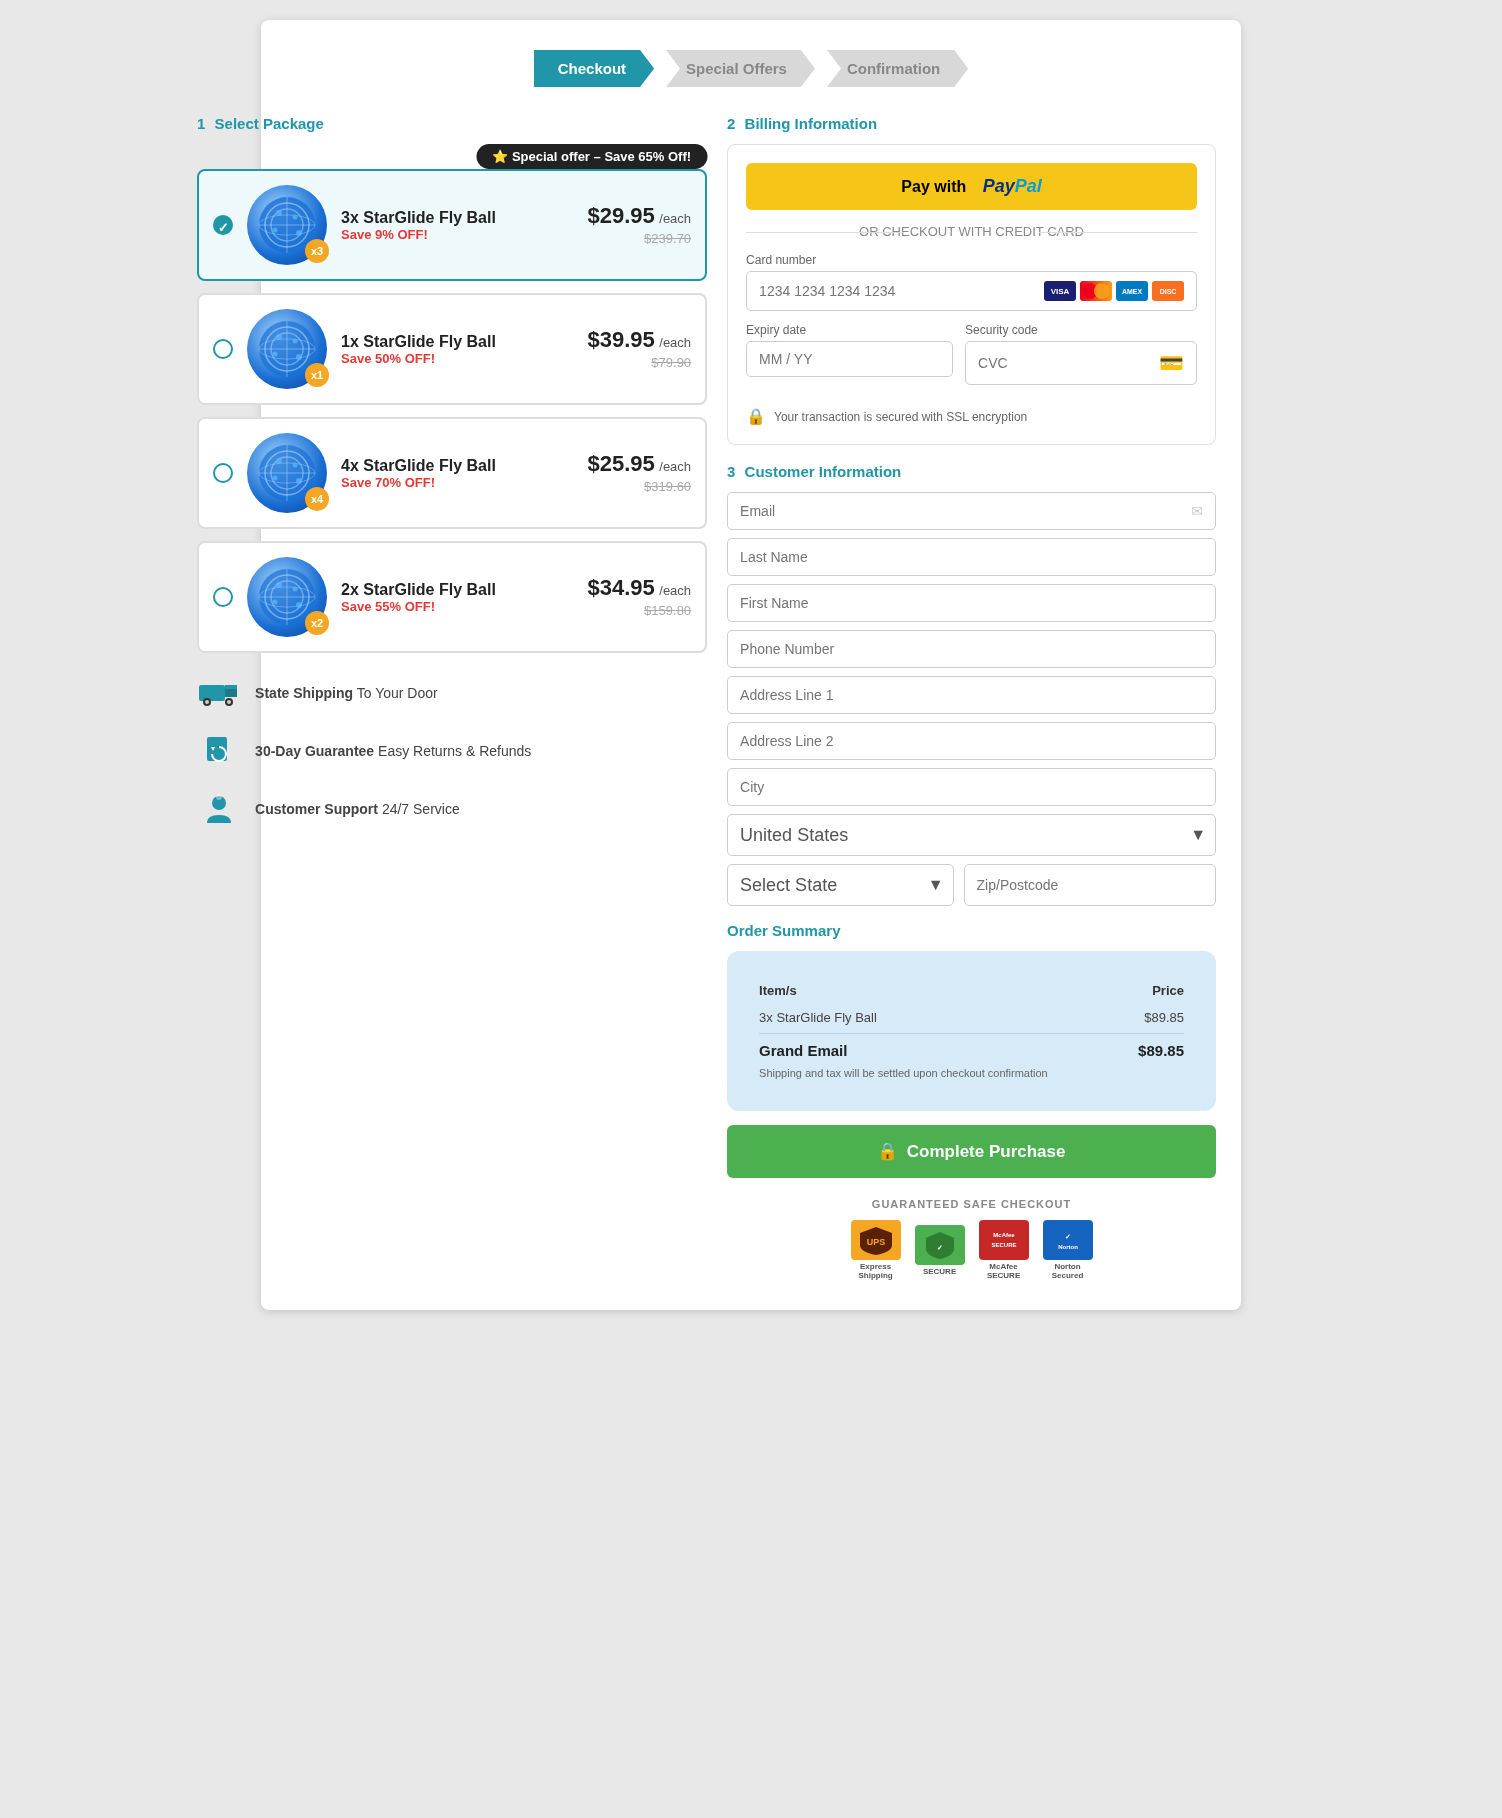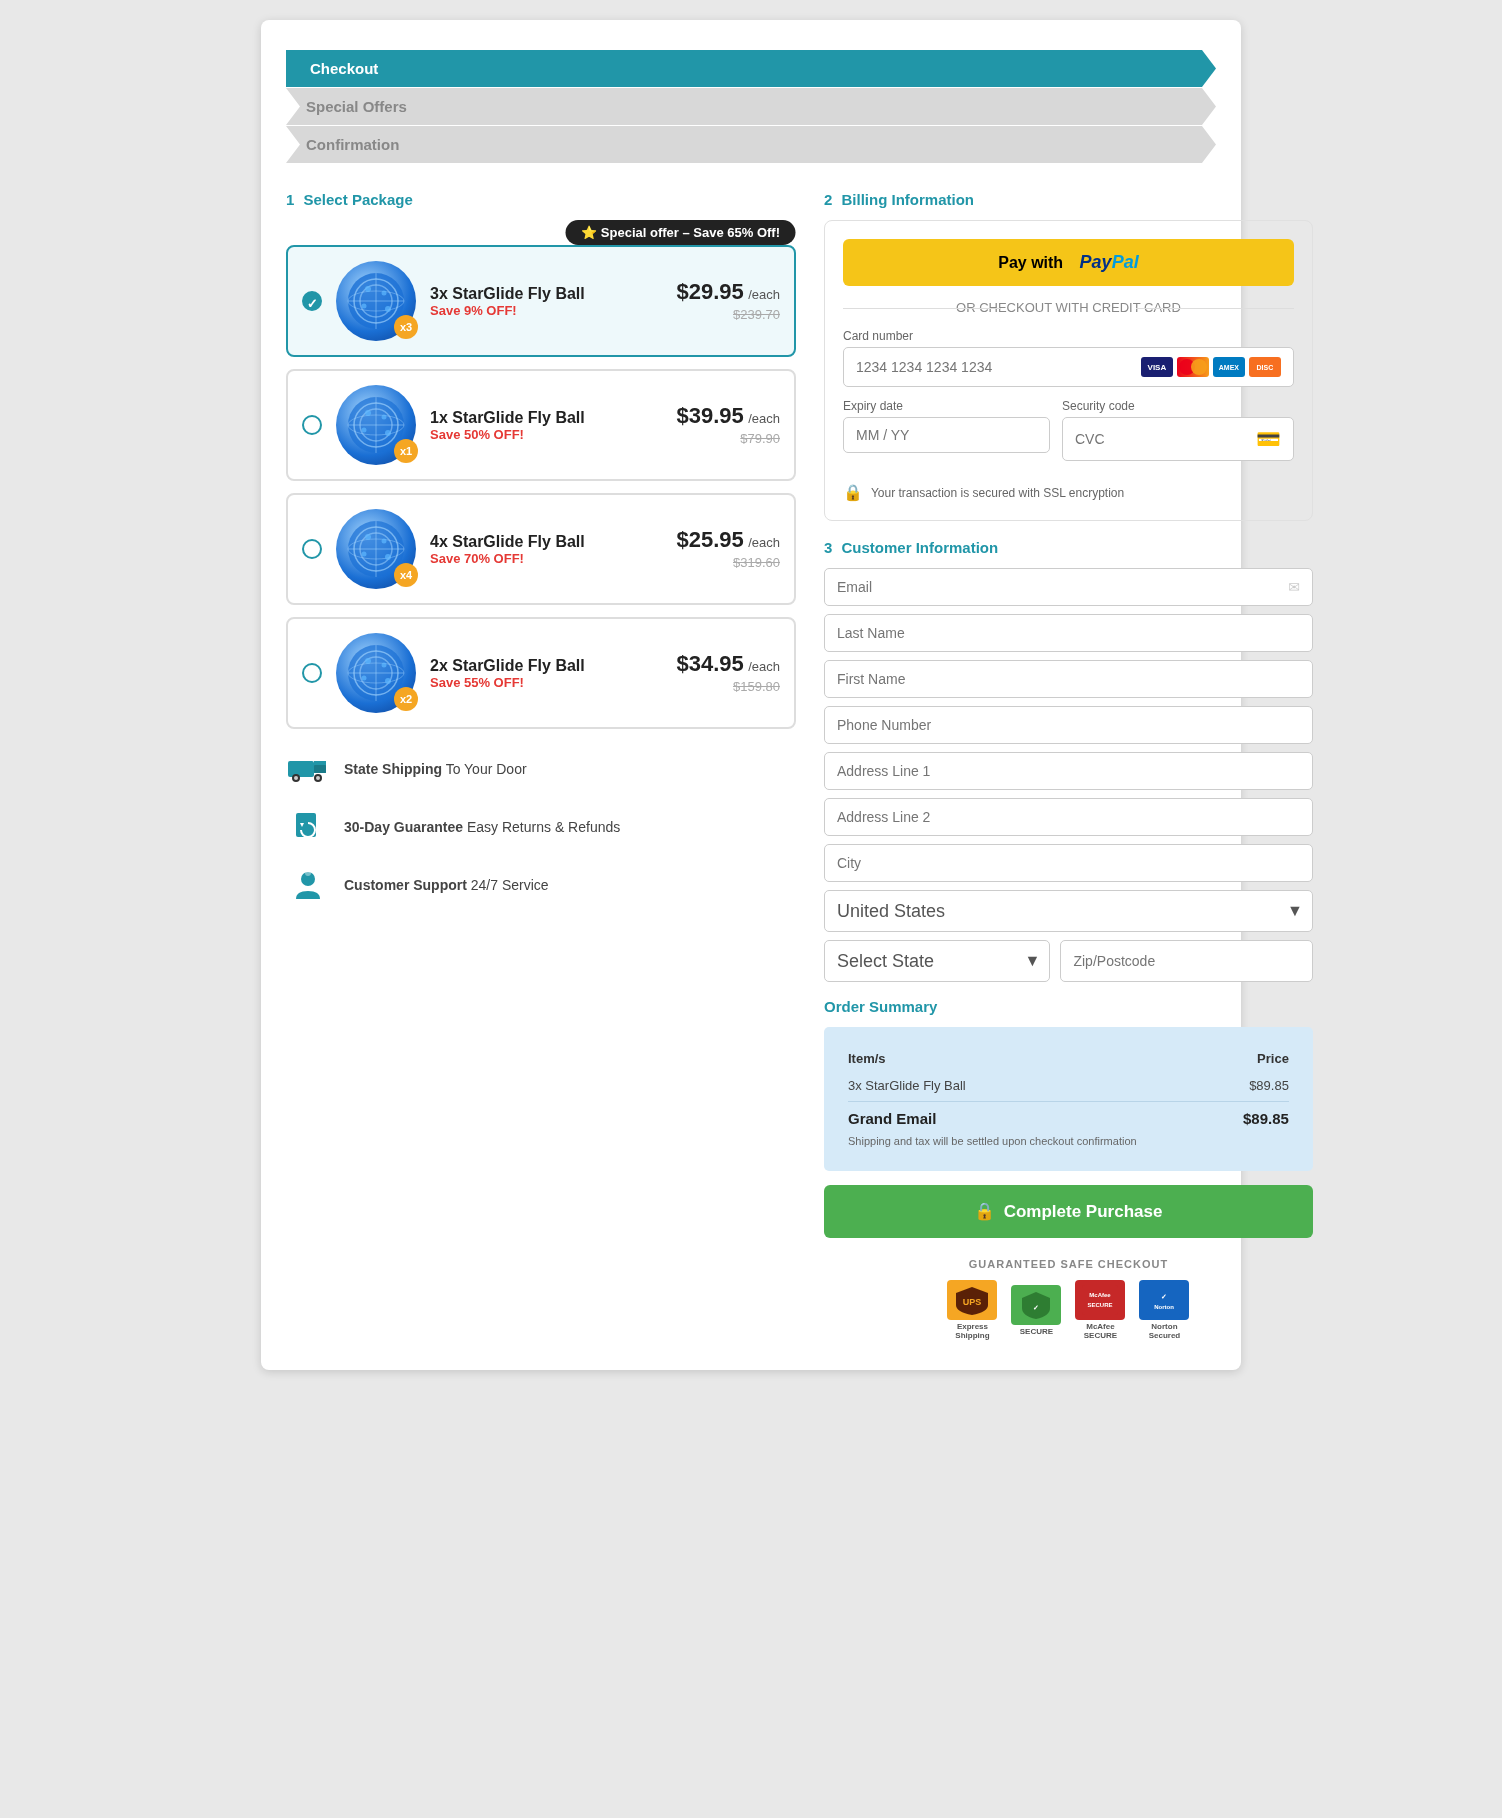--- a/index.html
+++ b/index.html
@@ -16,22 +16,21 @@
       border-radius: 8px;
       padding: 30px 25px;
       box-shadow: 0 2px 10px rgba(0,0,0,0.15);
     }
 
     
     .progress-steps {
       display: flex;
       justify-content: center;
       margin-bottom: 28px;
-      gap: 1px;
-      flex-direction: column;
+      gap: 12px;
     }
     .step {
       display: flex;
       align-items: center;
       padding: 10px 28px 10px 20px;
       font-size: 15px;
       font-weight: 600;
       position: relative;
       clip-path: polygon(0 0, calc(100% - 14px) 0, 100% 50%, calc(100% - 14px) 100%, 0 100%, 14px 50%);
     }
@@ -44,21 +43,22 @@
       color: #fff;
     }
     .step.inactive {
       background: #d8d8d8;
       color: #888;
     }
 
     
     .main-content {
       display: flex;
-      gap: 28px;
+      gap: 20px;
+      justify-content: flex-end;
     }
     .left-col {
       flex: 0 0 510px;
     }
     .right-col {
       flex: 1;
     }
 
     
     .section-title {
@@ -399,22 +399,22 @@
       right: 10px;
       top: 50%;
       transform: translateY(-50%);
       pointer-events: none;
       color: #555;
     }
 
     
     .order-summary {
       background: #d6eaf8;
-      border-radius: 5px;
-      padding: 24px;
+      border-radius: 12px;
+      padding: 32px;
       margin-bottom: 14px;
     }
     .order-summary .summary-header {
       display: flex;
       justify-content: space-between;
       font-size: 13px;
       font-weight: 700;
       color: #333;
       margin-bottom: 8px;
     }

